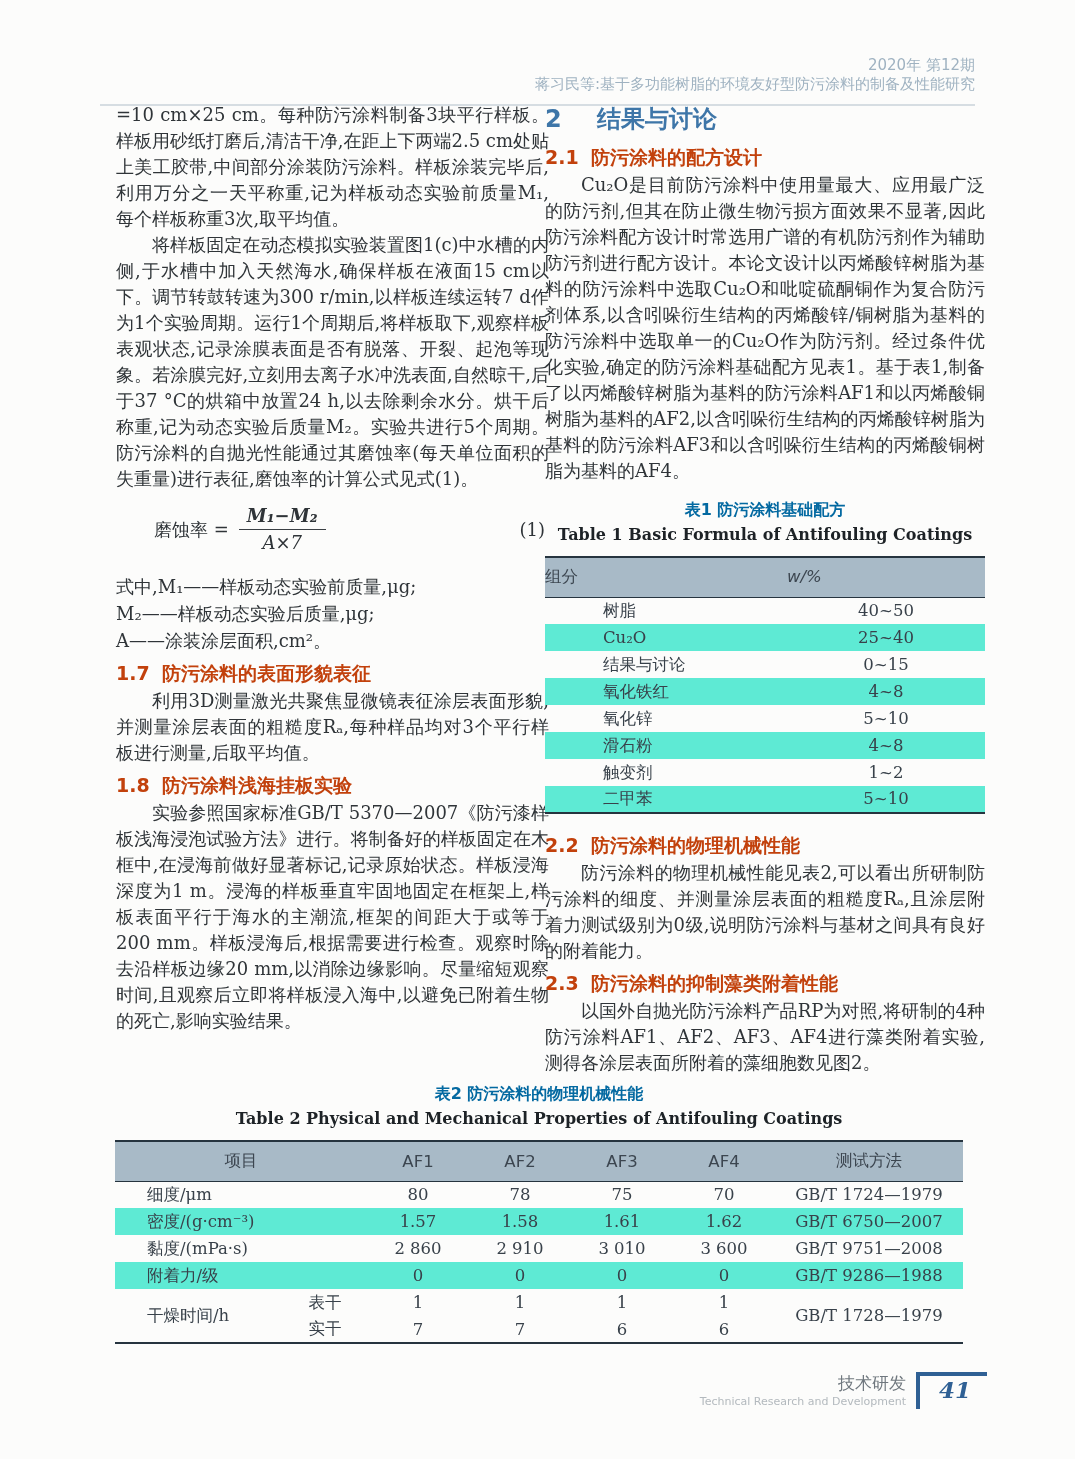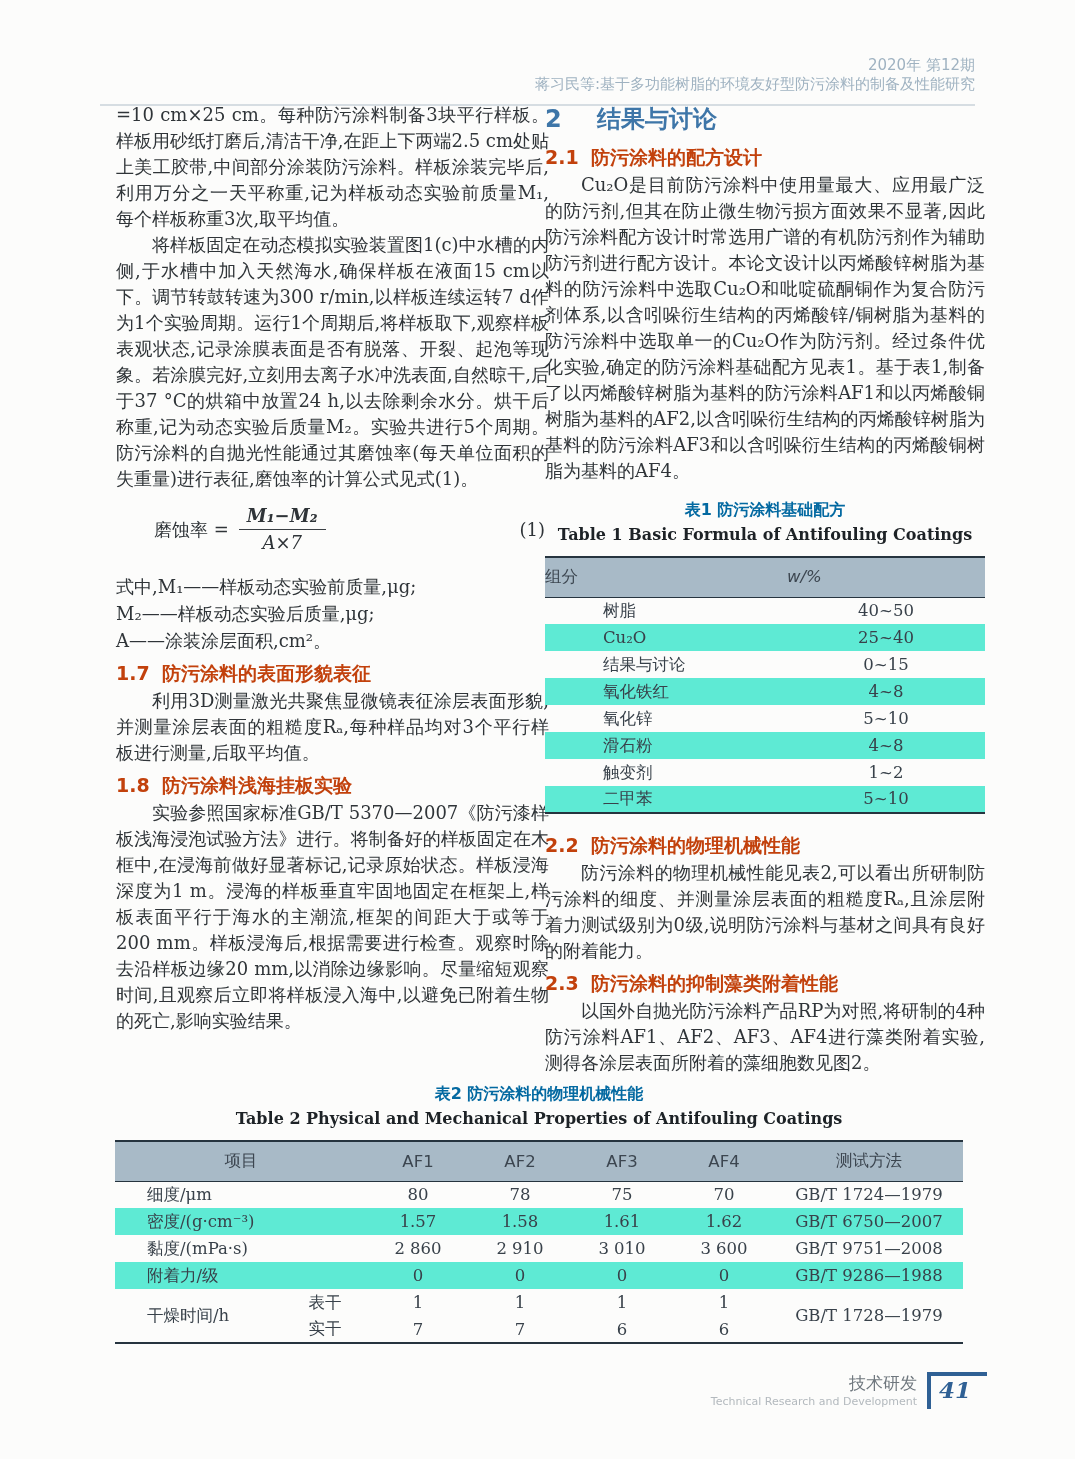--- a/index.html
+++ b/index.html
@@ -74,21 +74,21 @@
   .page-footer {
     position:absolute; right:88px; top:1372px;
     display:flex; align-items:center;
   }
   .footer-text { text-align:right; margin-right:10px; }
   .footer-zh { font-family:"DejaVu Sans", sans-serif; font-size:17px; color:#6f777e; line-height:22px; }
   .footer-en { font-family:"DejaVu Sans", sans-serif; font-size:11px; color:#b3b9be; line-height:15px; }
   .page-num-box {
     border-top:4px solid #2f6094;
     border-left:4px solid #2f6094;
-    padding:1px 16px 6px 8px;
+    padding:1px 16px 6px 19px;
     text-align:right;
   }
   .page-num {
     font-family:"DejaVu Serif", serif;
     font-weight:bold; font-style:italic;
     font-size:23px; color:#2f6094; line-height:26px;
   }
 </style>
 </head>
 <body>

